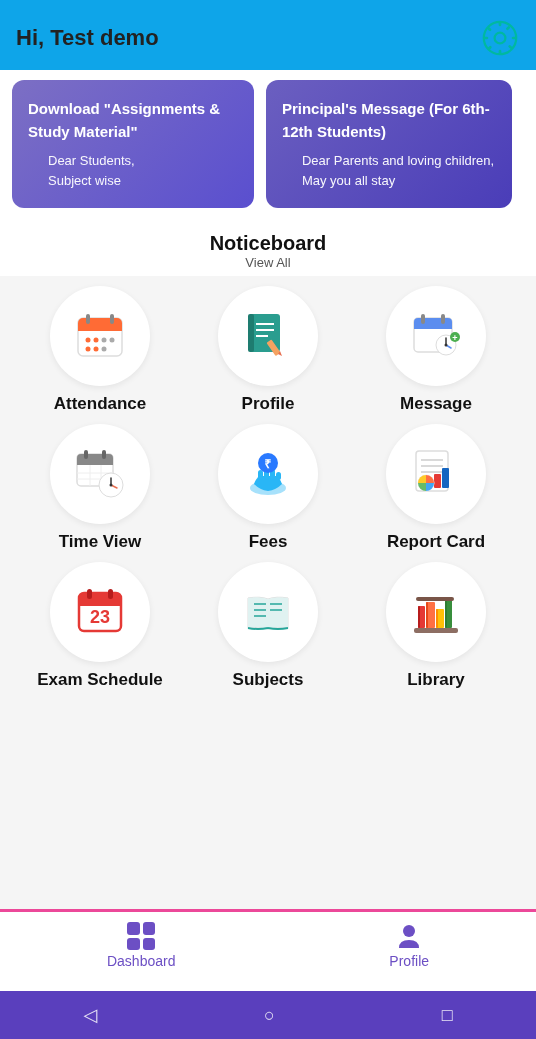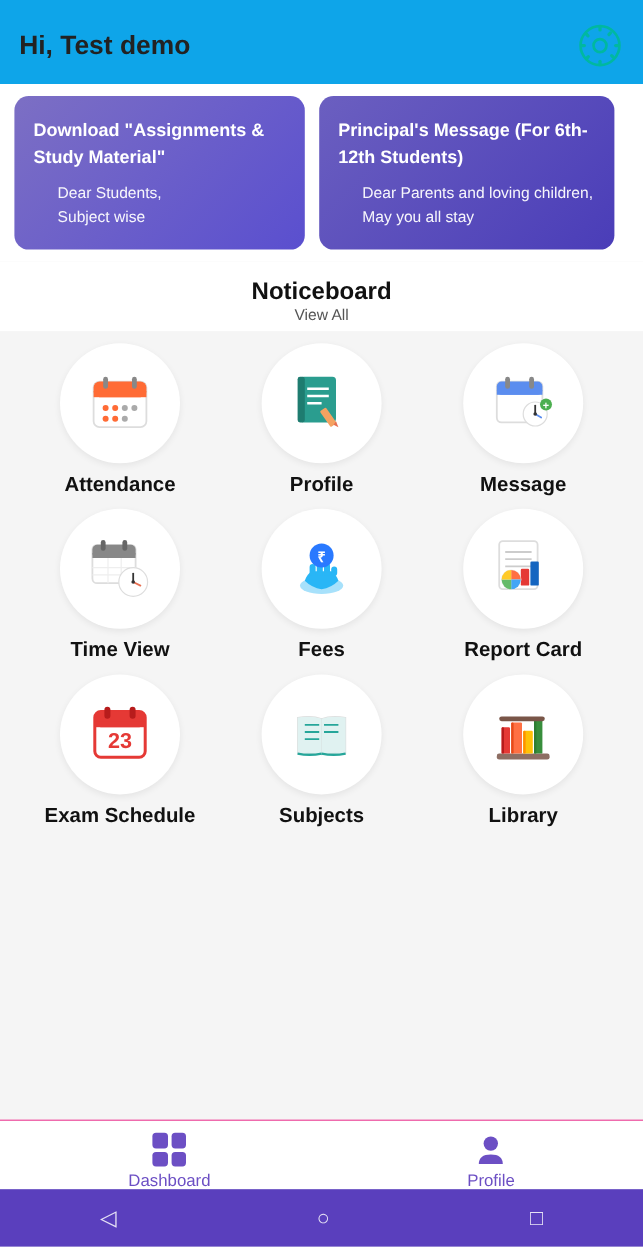--- a/index.html
+++ b/index.html
@@ -131,22 +131,22 @@
     
     .bottom-nav {
       position: absolute;
       bottom: 48px;
       left: 0;
       width: 536px;
       background: #fff;
       display: flex;
       justify-content: space-around;
       align-items: center;
-      padding: 10px 0 0;
-      border-top: 1px solid #ec4899;
+      padding: 10px 0 22px;
+      border-top: 3px solid #ec4899;
     }
     .nav-item {
       display: flex;
       flex-direction: column;
       align-items: center;
       gap: 3px;
     }
     .nav-label {
       font-size: 14px;
       color: #6c4fc4;

